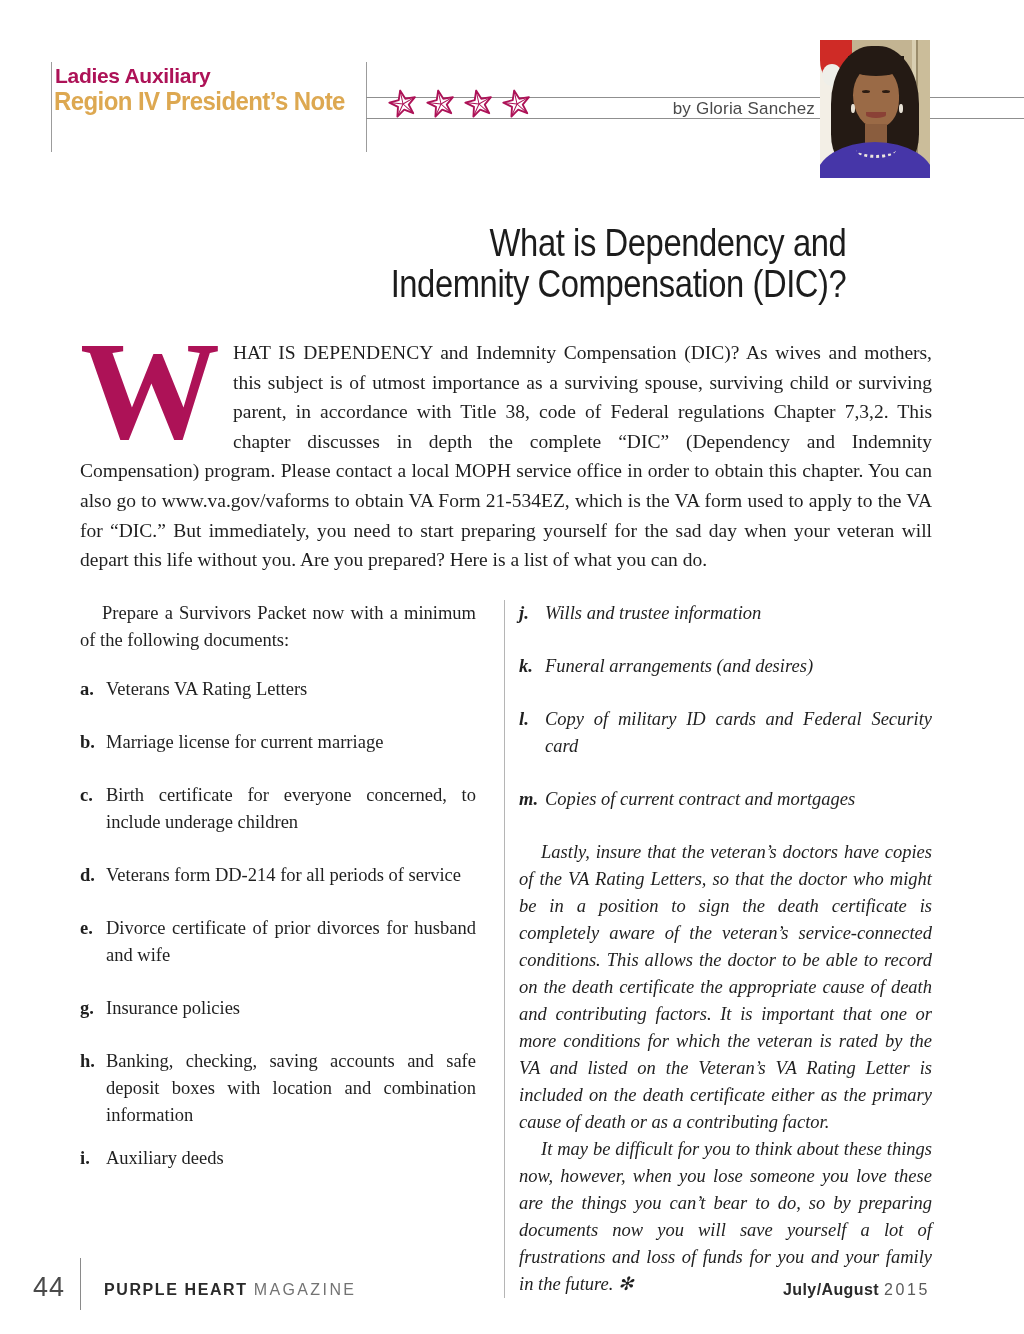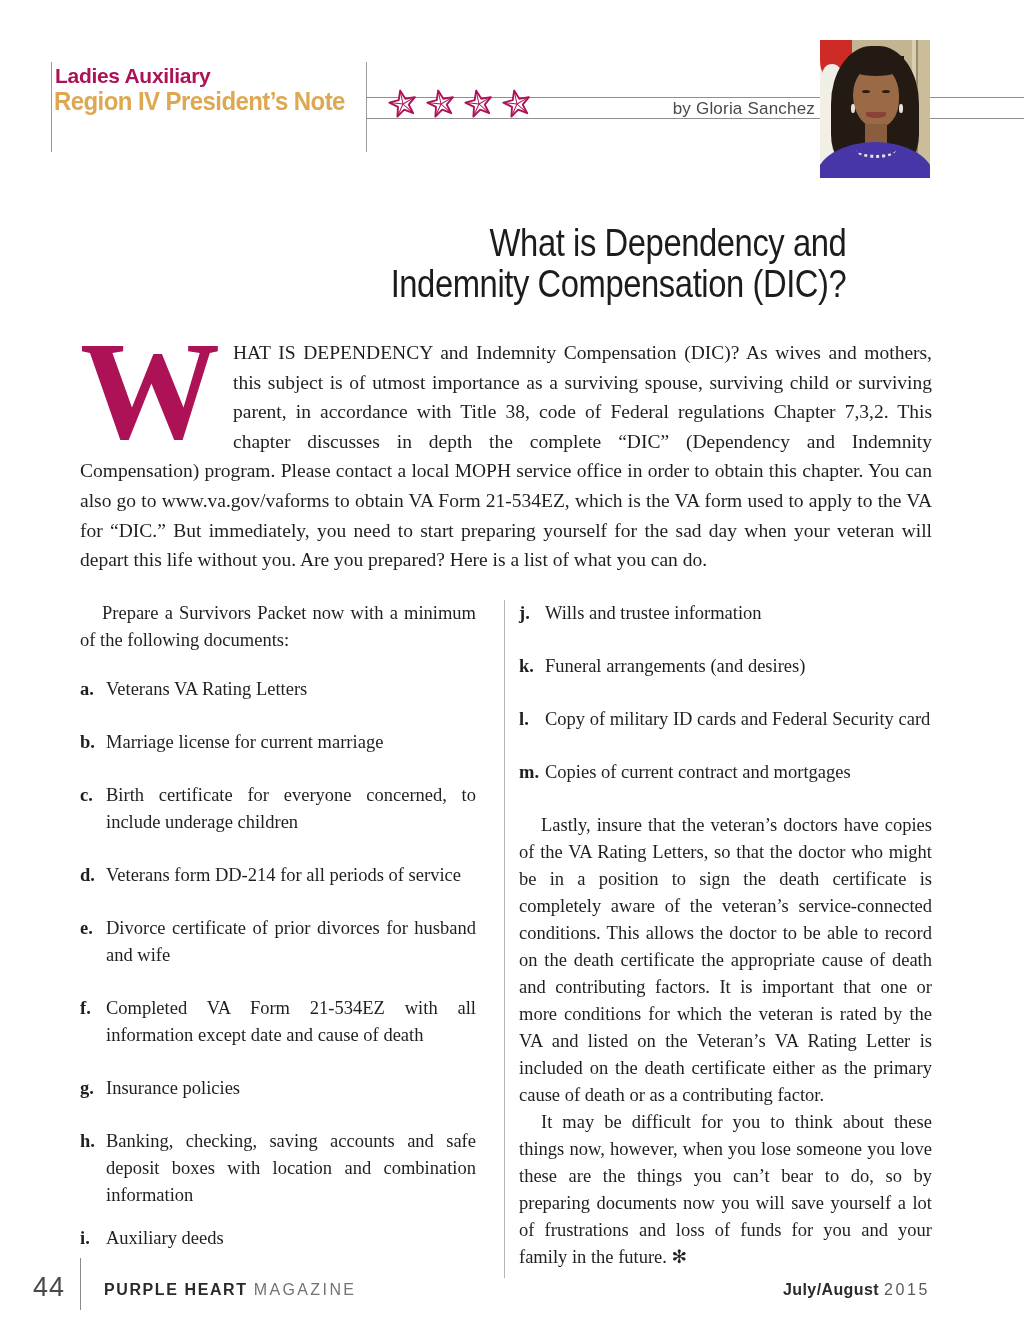--- a/index.html
+++ b/index.html
@@ -78,21 +78,21 @@
     font-size:19.5px; line-height:29.6px; text-align:justify; color:#1f1f1f;
   }
   .dropcap {
     float:left; color:#ad1257; font-family:"Liberation Serif", serif; font-weight:bold;
     font-size:140px; line-height:98px; height:114px; margin:4px 13px 0 0;
   }
 
   
   .columns { position:absolute; left:80px; top:600px; width:852px; display:flex; }
   .col-left  { flex:0 0 425px; border-right:1px solid #b5b5b5; padding-right:28px; }
-  .col-right { flex:1; padding-left:14px; }
+  .col-right { flex:1; padding-left:14px;font-style:italic; }
   .col-left, .col-right { font-size:18.5px; line-height:27px; color:#1f1f1f; }
 
   .list-intro { text-indent:22px; text-align:justify; margin-bottom:22px; }
   .doc-item { padding-left:26px; text-indent:-26px; text-align:justify; margin-bottom:26px; }
   .doc-item.no-gap { margin-bottom:16px; }
   .doc-item .lbl { display:inline-block; width:26px; text-indent:0;
     font-weight:bold; }
   .closing-par { text-indent:22px; text-align:justify; }
 
   
@@ -201,21 +201,20 @@
 
   <div class="columns">
     <div class="col-left">
       <div class="list-intro">Prepare a Survivors Packet now with a minimum of the following documents:</div>
 
       <div class="doc-item"><span class="lbl">a.</span><span>Veterans VA Rating Letters</span></div>
       <div class="doc-item"><span class="lbl">b.</span><span>Marriage license for current marriage</span></div>
       <div class="doc-item"><span class="lbl">c.</span><span>Birth certificate for everyone concerned, to include underage children</span></div>
       <div class="doc-item"><span class="lbl">d.</span><span>Veterans form DD-214 for all periods of service</span></div>
       <div class="doc-item"><span class="lbl">e.</span><span>Divorce certificate of prior divorces for husband and wife</span></div>
-      <div class="doc-item"><span class="lbl">f.</span><span>Completed VA Form 21-534EZ with all information except date and cause of death</span></div>
       <div class="doc-item"><span class="lbl">g.</span><span>Insurance policies</span></div>
       <div class="doc-item no-gap"><span class="lbl">h.</span><span>Banking, checking, saving accounts and safe deposit boxes with location and combination information</span></div>
       <div class="doc-item"><span class="lbl">i.</span><span>Auxiliary deeds</span></div>
     </div>
 
     <div class="col-right">
       <div class="doc-item"><span class="lbl">j.</span><span>Wills and trustee information</span></div>
       <div class="doc-item"><span class="lbl">k.</span><span>Funeral arrangements (and desires)</span></div>
       <div class="doc-item"><span class="lbl">l.</span><span>Copy of military ID cards and Federal Security card</span></div>
       <div class="doc-item"><span class="lbl">m.</span><span>Copies of current contract and mortgages</span></div>

